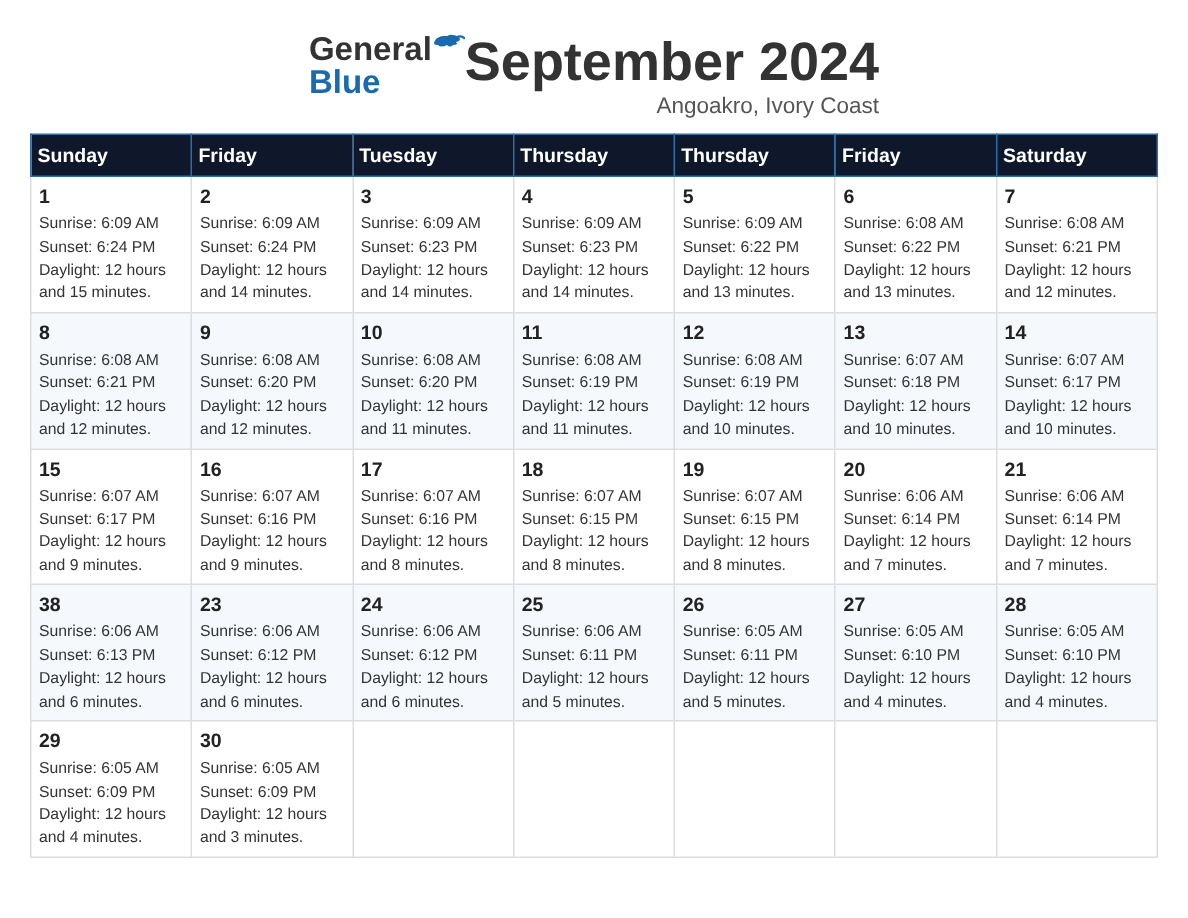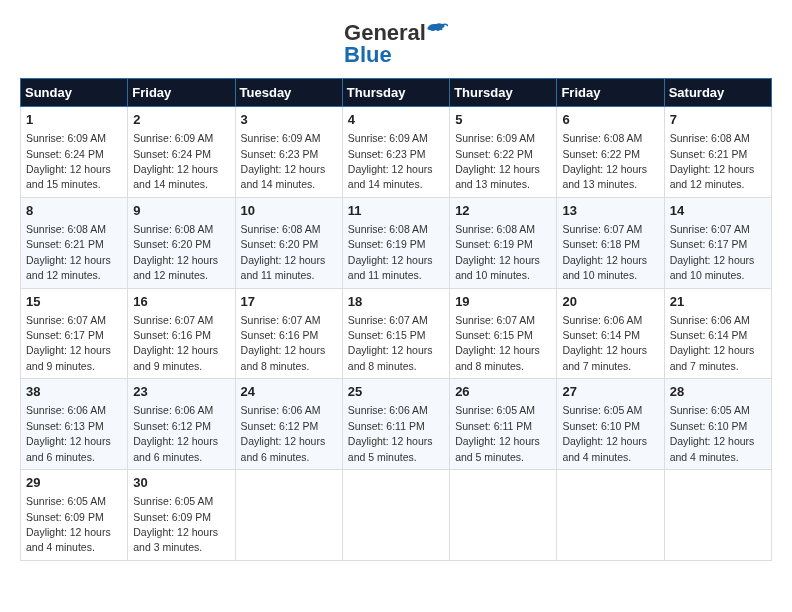--- a/index.html
+++ b/index.html
@@ -83,20 +83,22 @@
         <span style="font-size:22px; font-weight:bold; color:#333;">General</span>
         <svg width="22" height="16" viewBox="0 0 22 16" style="margin-top:2px;">
           <path d="M10 2 Q14 0 18 3 Q20 5 16 6 Q18 8 14 8 Q12 10 10 8 Q6 10 4 8 Q0 8 2 5 Q4 2 8 2 Z" fill="#1a6ab0"></path>
           <path d="M16 3 Q20 1 22 4" fill="none" stroke="#1a6ab0" stroke-width="1.5"></path>
         </svg>
       </div>
       <div style="font-size:22px; font-weight:bold; color:#1a6ab0; margin-top:-4px;">Blue</div>
     </div>
   </div>
   <div class="title-block">
+    <div class="month-title">September 2024</div>
+    <div class="location">Angoakro, Ivory Coast</div>
   </div>
 </div>
 
 <table class="calendar">
   <thead>
     <tr>
     <th>Sunday</th>
         <th>Friday</th>
         <th>Tuesday</th>
         <th>Thursday</th>

